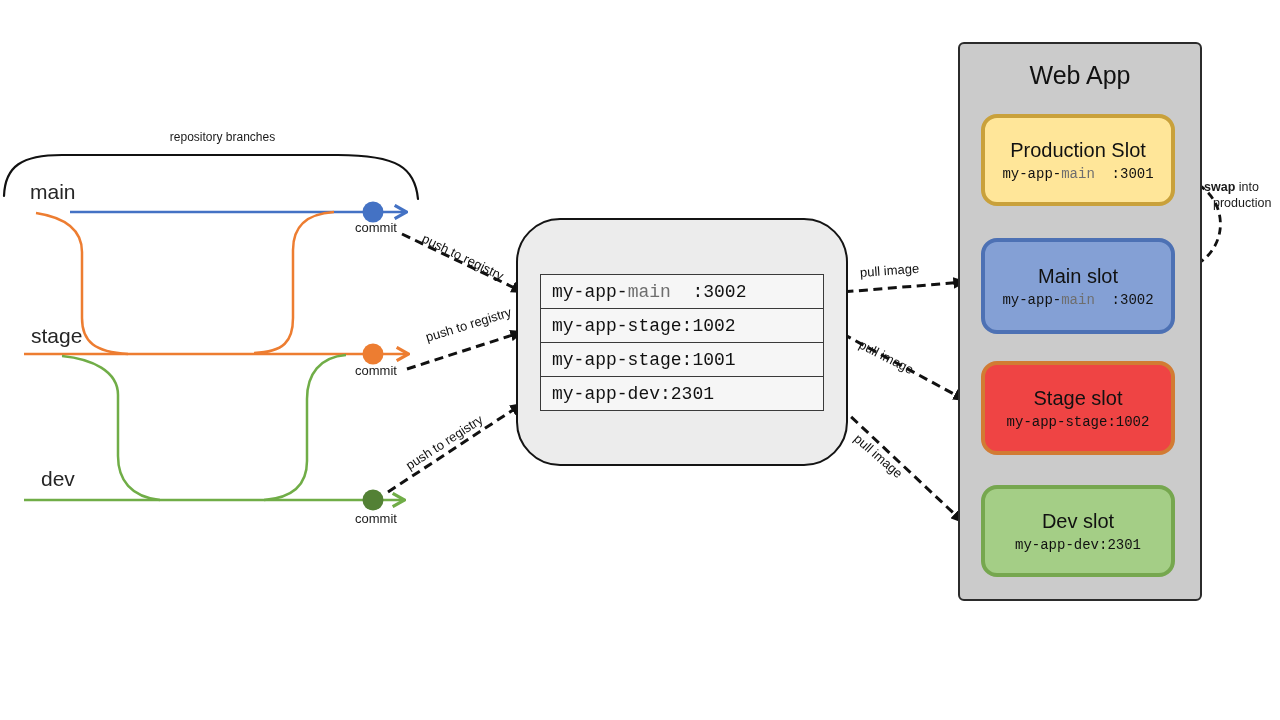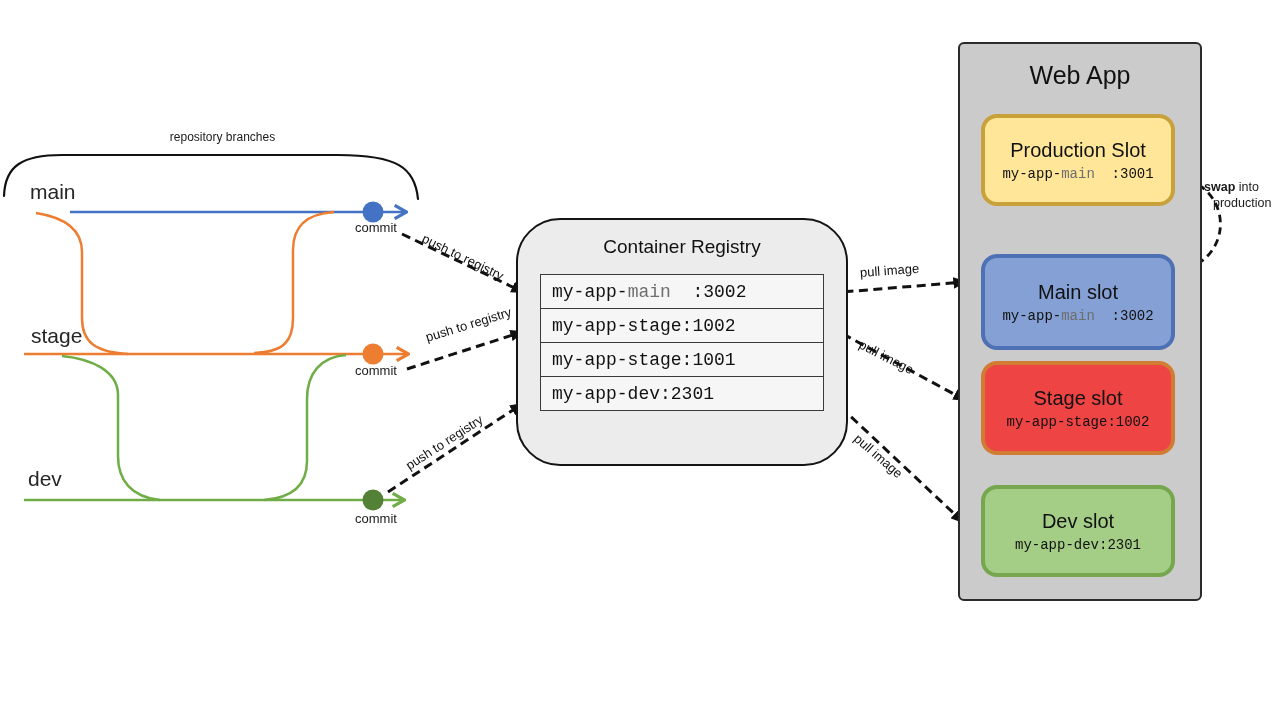--- a/index.html
+++ b/index.html
@@ -8,21 +8,21 @@
     font-family:"Liberation Sans", sans-serif; overflow:hidden; color:#1a1a1a;
   }
   svg.art { position:absolute; left:0; top:0; width:1280px; height:720px; }
   .lbl { position:absolute; white-space:nowrap; }
 
   
   .brace-label { left:120px; top:130px; width:205px; text-align:center; font-size:12px; }
   .branch-name { font-size:21px; color:#262626; }
   .branch-main  { left:30px;  top:180px; }
   .branch-stage { left:31px;  top:324px; }
-  .branch-dev   { left:28px;  top:467px; }
+  .branch-dev   { left:41px;  top:467px; }
   .commit-lbl { font-size:13px; width:52px; text-align:center; }
   .commit-main  { left:350px; top:220px; }
   .commit-stage { left:350px; top:363px; }
   .commit-dev   { left:350px; top:511px; }
 
   
   .arrow-lbl { font-size:13px; transform-origin:left center; color:#111; }
   .push-0 { left:423px; top:230px; transform:rotate(26deg); }
   .push-1 { left:426px; top:330px; transform:rotate(-17deg); }
   .push-2 { left:407px; top:459px; transform:rotate(-33deg); }
@@ -49,21 +49,21 @@
     position:absolute; left:958px; top:42px; width:240px; height:555px;
     background:#CBCBCB; border:2px solid #2b2b2b; border-radius:6px;
   }
   .webapp-title { position:absolute; left:0; top:17px; width:100%; text-align:center; font-size:25px; color:#111; }
   .slot {
     position:absolute; left:21px; width:194px; border-radius:16px; border:4px solid #3b82f6;
     box-sizing:border-box; display:flex; flex-direction:column; align-items:center;
     justify-content:center; gap:4px;
   }
   .slot-prod  { top:70px;  height:92px; }
-  .slot-main  { top:194px; height:96px;margin-top:16px; }
+  .slot-main  { top:194px; height:96px; }
   .slot-stage { top:317px; height:94px; }
   .slot-dev   { top:441px; height:92px; }
   .slot-title { font-size:20px; color:#111; }
   .slot-code  { font-family:"Liberation Mono", monospace; font-size:14px; white-space:pre; color:#111; }
   .code-dim { color:#6e6e6e; }
 
   
   .swap-lbl { left:1204px; top:179px; font-size:12.5px; line-height:1.3; white-space:nowrap; }
   .swap-line2 { padding-left:9px; }
 </style>
@@ -124,21 +124,20 @@
   <div class="lbl commit-lbl commit-dev">commit</div>
 
   <div class="lbl arrow-lbl push-0">push to registry</div>
   <div class="lbl arrow-lbl push-1">push to registry</div>
   <div class="lbl arrow-lbl push-2">push to registry</div>
   <div class="lbl arrow-lbl pull-0">pull image</div>
   <div class="lbl arrow-lbl pull-1">pull image</div>
   <div class="lbl arrow-lbl pull-2">pull image</div>
 
   <div class="registry">
-    <div class="registry-title">Container Registry</div>
     <div class="rows">
       <div class="rrow"><span>my-app-</span><span class="code-dim">main</span><span>  :3002</span></div>
       <div class="rrow"><span>my-app-stage:1002</span><span class="code-dim"></span><span></span></div>
       <div class="rrow"><span>my-app-stage:1001</span><span class="code-dim"></span><span></span></div>
       <div class="rrow"><span>my-app-dev:2301</span><span class="code-dim"></span><span></span></div>
     </div>
   </div>
 
   <div class="webapp">
     <div class="webapp-title">Web App</div>

